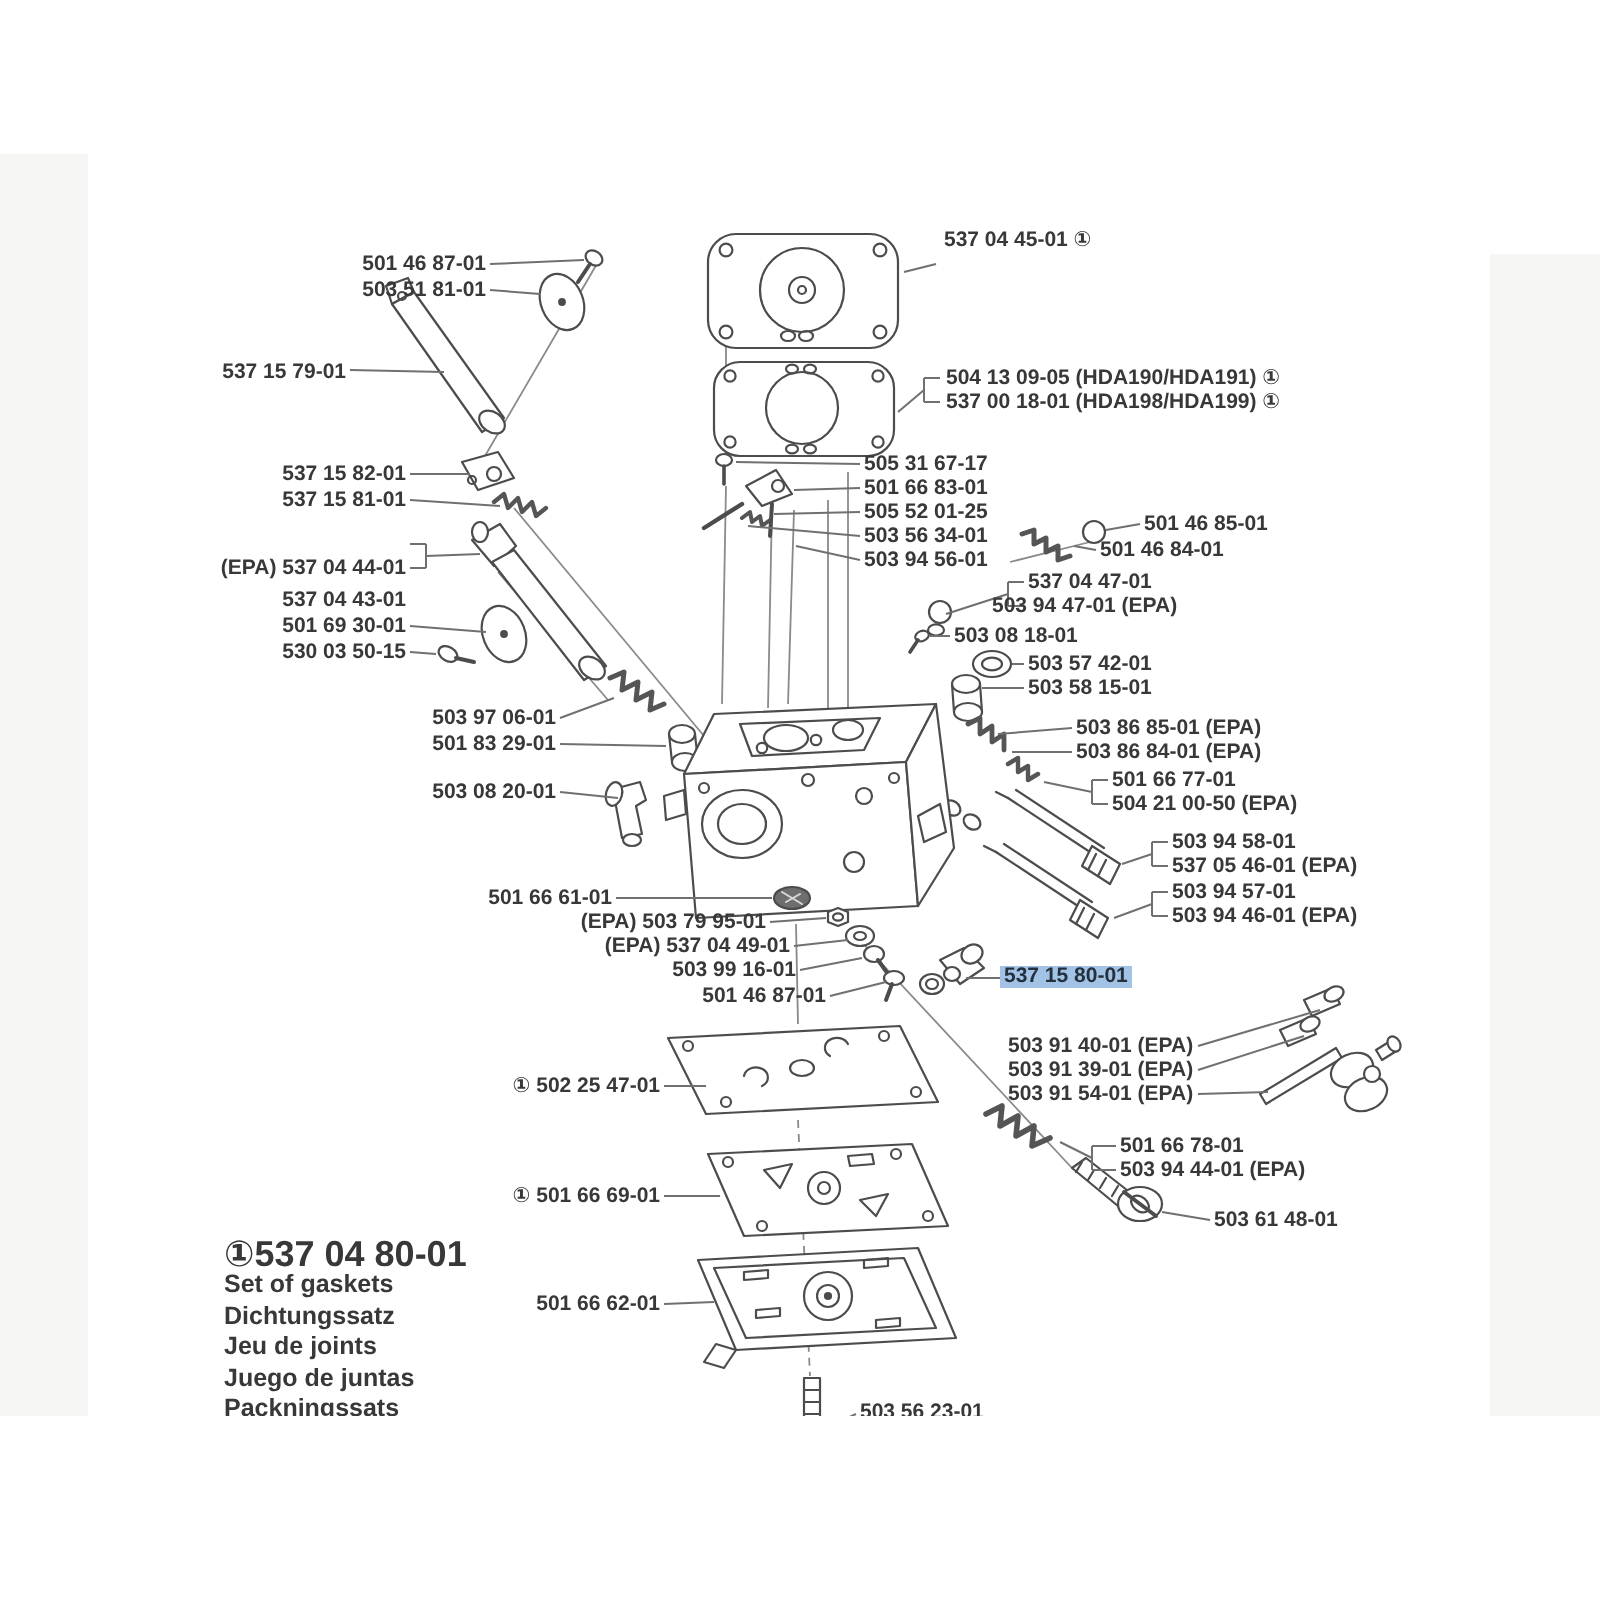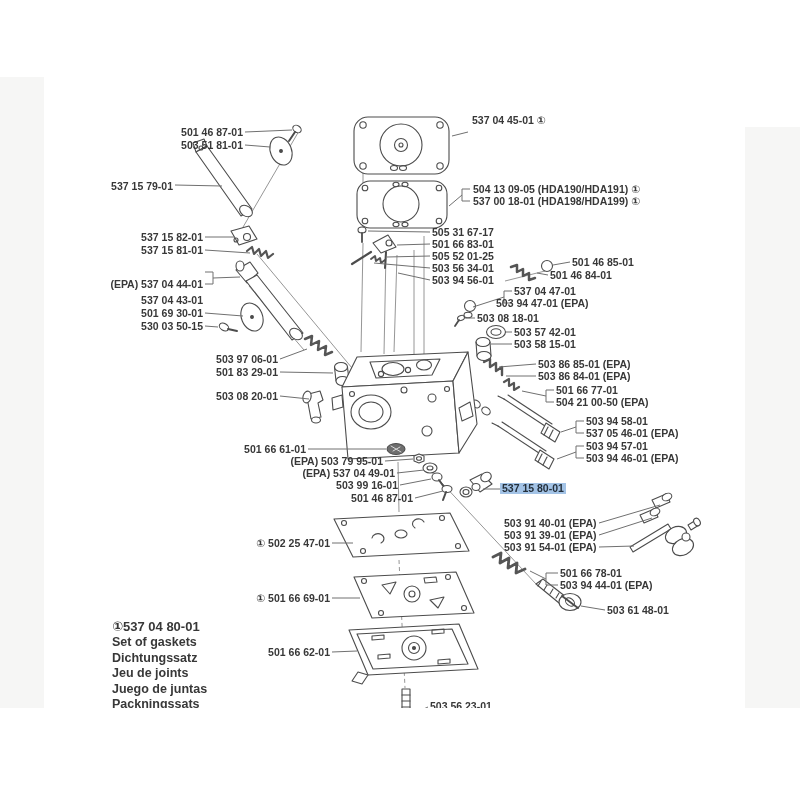--- a/index.html
+++ b/index.html
@@ -7,21 +7,21 @@
           font-family:"Liberation Sans","DejaVu Sans",sans-serif;}
   .gutter{position:absolute;background:#f6f6f5;}
   .page-edge{position:absolute;background:#d9d9d9;}
   .next-page{position:absolute;left:48px;top:767px;width:691px;height:33px;background:#fff;
              border-top:2px solid #cccccc;border-left:2px solid #cccccc;border-right:2px solid #d6d6d6;}
   svg.art{position:absolute;left:0;top:0;}
   .lbl{position:absolute;font-size:10.5px;font-weight:bold;line-height:11px;color:#383838;
        white-space:nowrap;letter-spacing:0px;}
   .lbl.hl{background:#a3c3e6;color:#24303c;padding:0 2px;}
   .legend{position:absolute;left:112px;top:619px;color:#383838;}
-  .legend .pn{font-size:13px;font-weight:bold;line-height:16px;}
+  .legend .pn{font-size:18px;font-weight:bold;line-height:16px;}
   .legend .nm{font-size:12.5px;font-weight:bold;line-height:15.5px;}
 </style>
 </head>
 <body>
 
 <div id="canvas">
 
   <div class="gutter" style="left:0;top:77px;width:44px;height:648px;"></div>
   <div class="gutter" style="left:0;top:763px;width:44px;height:37px;"></div>
   <div class="gutter" style="left:745px;top:127px;width:55px;height:631px;"></div>

